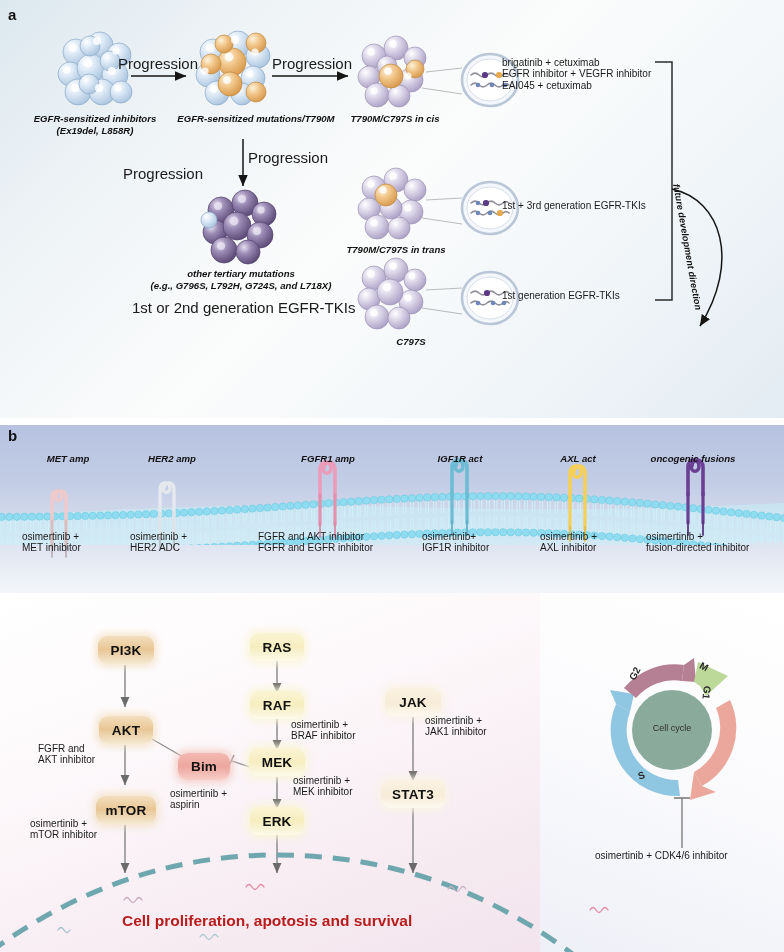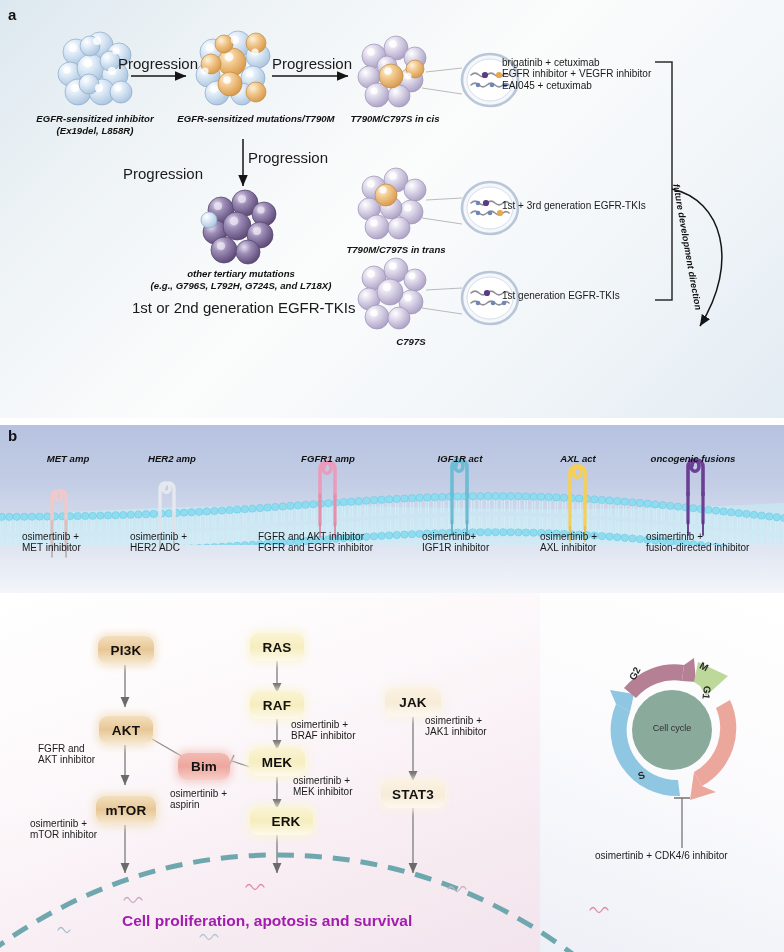--- a/index.html
+++ b/index.html
@@ -31,21 +31,21 @@
         display:flex;align-items:center;justify-content:center;font-size:13.5px;letter-spacing:.2px;}
   .n-tan{background:linear-gradient(180deg,#f3dfbe 0%,#e8c795 48%,#f6e9d4 100%);
          box-shadow:0 0 7px 3px rgba(243,226,198,.85);}
   .n-yel{background:linear-gradient(180deg,#fbf4d4 0%,#f6edbf 50%,#fdfaea 100%);
          box-shadow:0 0 7px 3px rgba(250,245,214,.9);}
   .n-cream{background:linear-gradient(180deg,#fbf2e2 0%,#f7ecd8 55%,#fdf8ef 100%);
          box-shadow:0 0 7px 3px rgba(250,243,230,.9);}
   .n-pink{background:linear-gradient(180deg,#f3b9b2 0%,#edA79f 50%,#f7cfc8 100%);
          box-shadow:0 0 7px 3px rgba(243,200,194,.8);}
 
-  .prolif{position:absolute;font-weight:bold;font-size:15.5px;color:#a21caf;white-space:nowrap;}
+  .prolif{position:absolute;font-weight:bold;font-size:15.5px;color:#b91c1c;white-space:nowrap;}
 </style>
 </head>
 <body>
 
 <div id="fig">
 
   <div id="panel-a">
 
     <div class="plabel" style="left:8px;top:6px;">a</div>
 
@@ -281,21 +281,21 @@
       <path d="M655,62 L672,62 L672,300 L655,300" class="nofill" stroke="#2c2c2c" stroke-width="1.5"></path>
 
       <path d="M672,189 C722,200 740,262 700,326" class="nofill" stroke="#151515" stroke-width="1.5" marker-end="url(#ah)"></path>
     </svg>
 
     <div class="txtc" style="left:118px;top:168px;width:90px;">Progression</div>
     <div class="txtc" style="left:108px;top:58px;width:100px;">Progression</div>
     <div class="txtc" style="left:262px;top:58px;width:100px;">Progression</div>
     <div class="txtc" style="left:248px;top:152px;width:90px;text-align:left;">Progression</div>
 
-    <div class="cap" style="left:10px;top:113px;width:170px;">EGFR-sensitized inhibitor</div>
+    <div class="cap" style="left:10px;top:113px;width:170px;">EGFR-sensitized inhibitors</div>
     <div class="cap" style="left:10px;top:125px;width:170px;">(Ex19del, L858R)</div>
     <div class="cap" style="left:148px;top:113px;width:216px;">EGFR-sensitized mutations/T790M</div>
     <div class="cap" style="left:332px;top:113px;width:126px;">T790M/C797S in cis</div>
     <div class="cap" style="left:330px;top:244px;width:132px;">T790M/C797S in trans</div>
     <div class="cap" style="left:366px;top:336px;width:90px;">C797S</div>
     <div class="cap" style="left:132px;top:268px;width:218px;">other tertiary mutations</div>
     <div class="cap" style="left:124px;top:280px;width:234px;">(e.g., G796S, L792H, G724S, and L718X)</div>
 
     <div class="txtc" style="left:132px;top:302px;width:218px;">1st or 2nd generation EGFR-TKIs</div>
 
@@ -1138,21 +1138,21 @@
 fusion-directed inhibitor</div>
 
     <div class="node n-tan" style="left:98px;top:211px;width:56px;height:28px;">PI3K</div>
     <div class="node n-tan" style="left:99px;top:291px;width:54px;height:28px;">AKT</div>
     <div class="node n-tan" style="left:96px;top:371px;width:60px;height:28px;">mTOR</div>
     <div class="node n-pink" style="left:178px;top:328px;width:52px;height:27px;">Bim</div>
 
     <div class="node n-yel" style="left:250px;top:208px;width:54px;height:28px;">RAS</div>
     <div class="node n-yel" style="left:250px;top:266px;width:54px;height:28px;">RAF</div>
     <div class="node n-yel" style="left:249px;top:323px;width:56px;height:28px;">MEK</div>
-    <div class="node n-yel" style="left:250px;top:382px;width:54px;height:28px;padding-left:9px;">ERK</div>
+    <div class="node n-yel" style="left:250px;top:382px;width:54px;height:28px;">ERK</div>
 
     <div class="node n-cream" style="left:385px;top:263px;width:56px;height:28px;">JAK</div>
     <div class="node n-cream" style="left:381px;top:355px;width:64px;height:28px;">STAT3</div>
 
     <div class="txt" style="left:38px;top:318px;">FGFR and
 AKT inhibitor</div>
     <div class="txt" style="left:30px;top:393px;">osimertinib +
 mTOR inhibitor</div>
     <div class="txt" style="left:170px;top:363px;">osimertinib +
 aspirin</div>

